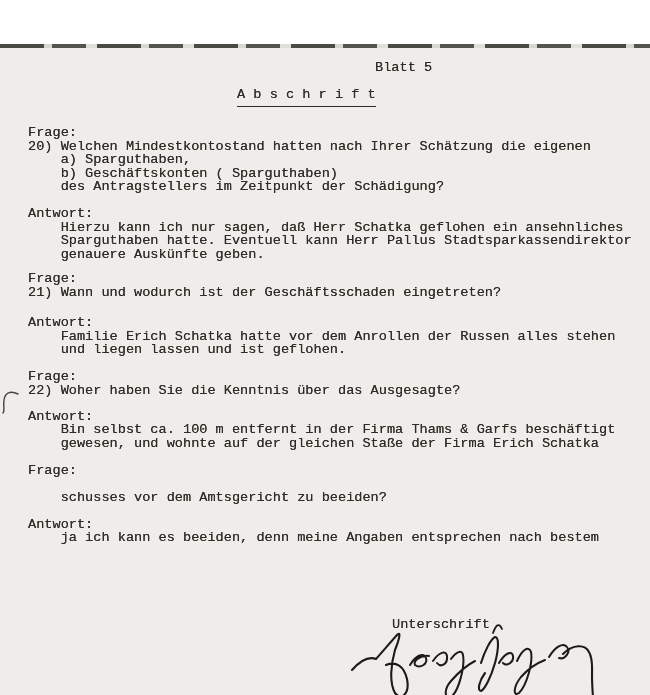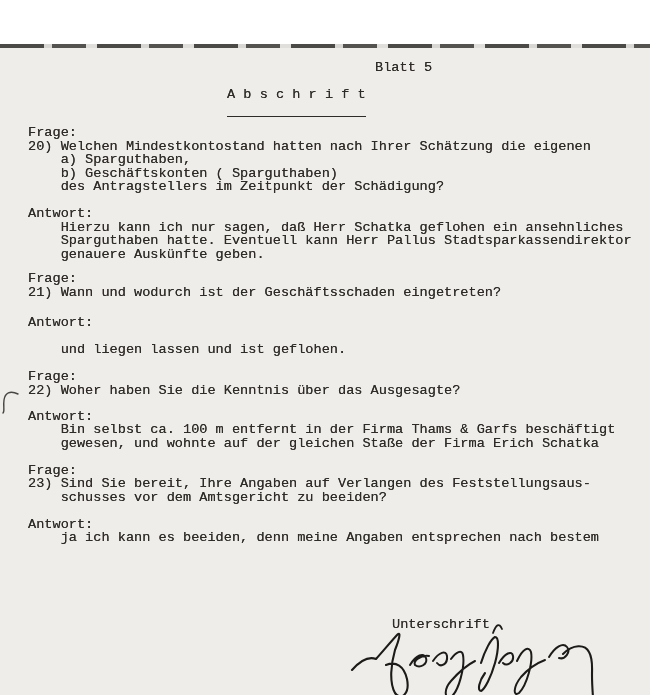--- a/index.html
+++ b/index.html
@@ -34,23 +34,23 @@
     white-space: pre;
     font-size: 13.6px;
     line-height: 14px;
     letter-spacing: 0;
     text-shadow: 0 0 0.6px rgba(47,44,40,0.85);
   }
 
   .sheet-label { left: 375px; top: 17px; }
 
   .doc-title {
-    left: 227px; top: 44px;
+    left: 237px; top: 44px;
     border-bottom: 1.6px solid #2f2c28;
-    padding-bottom: 14px;
+    padding-bottom: 4px;
   }
 
   .tl { left: 28px; }
 
   .sig-label { left: 392px; top: 574px; }
 
   .overlay-svg {
     position: absolute;
     top: 0; left: 0;
     width: 650px; height: 695px;
@@ -82,31 +82,31 @@
 
   <div class="typed tl" style="top:163px">Antwort:</div>
   <div class="typed tl" style="top:176.5px">    Hierzu kann ich nur sagen, daß Herr Schatka geflohen ein ansehnliches</div>
   <div class="typed tl" style="top:190px">    Sparguthaben hatte. Eventuell kann Herr Pallus Stadtsparkassendirektor</div>
   <div class="typed tl" style="top:203.5px">    genauere Auskünfte geben.</div>
 
   <div class="typed tl" style="top:228px">Frage:</div>
   <div class="typed tl" style="top:241.5px">21) Wann und wodurch ist der Geschäftsschaden eingetreten?</div>
 
   <div class="typed tl" style="top:272px">Antwort:</div>
+  <div class="typed tl" style="top:285.5px">    Familie Erich Schatka hatte vor dem Anrollen der Russen alles stehen</div>
   <div class="typed tl" style="top:299px">    und liegen lassen und ist geflohen.</div>
 
   <div class="typed tl" style="top:326px">Frage:</div>
   <div class="typed tl" style="top:339.5px">22) Woher haben Sie die Kenntnis über das Ausgesagte?</div>
 
   <div class="typed tl" style="top:365.5px">Antwort:</div>
   <div class="typed tl" style="top:379px">    Bin selbst ca. 100 m entfernt in der Firma Thams &amp; Garfs beschäftigt</div>
   <div class="typed tl" style="top:392.5px">    gewesen, und wohnte auf der gleichen Staße der Firma Erich Schatka</div>
 
   <div class="typed tl" style="top:419.5px">Frage:</div>
-  <div class="typed tl" style="top:433px">23) Sind Sie bereit, Ihre Angaben auf Verlangen des Feststellungsaus-</div>
   <div class="typed tl" style="top:446.5px">    schusses vor dem Amtsgericht zu beeiden?</div>
 
   <div class="typed tl" style="top:473.5px">Antwort:</div>
   <div class="typed tl" style="top:487px">    ja ich kann es beeiden, denn meine Angaben entsprechen nach bestem</div>
 
   <div class="typed sig-label">Unterschrift</div>
 
   <svg class="overlay-svg" viewBox="0 0 650 695" role="img" aria-label="Georg Zeller">
 
     <path class="pen" stroke-width="1.4" d="M18,350 C10,346 5,349 4,356 C3,363 5,367 3,369" opacity="0.8"></path>

